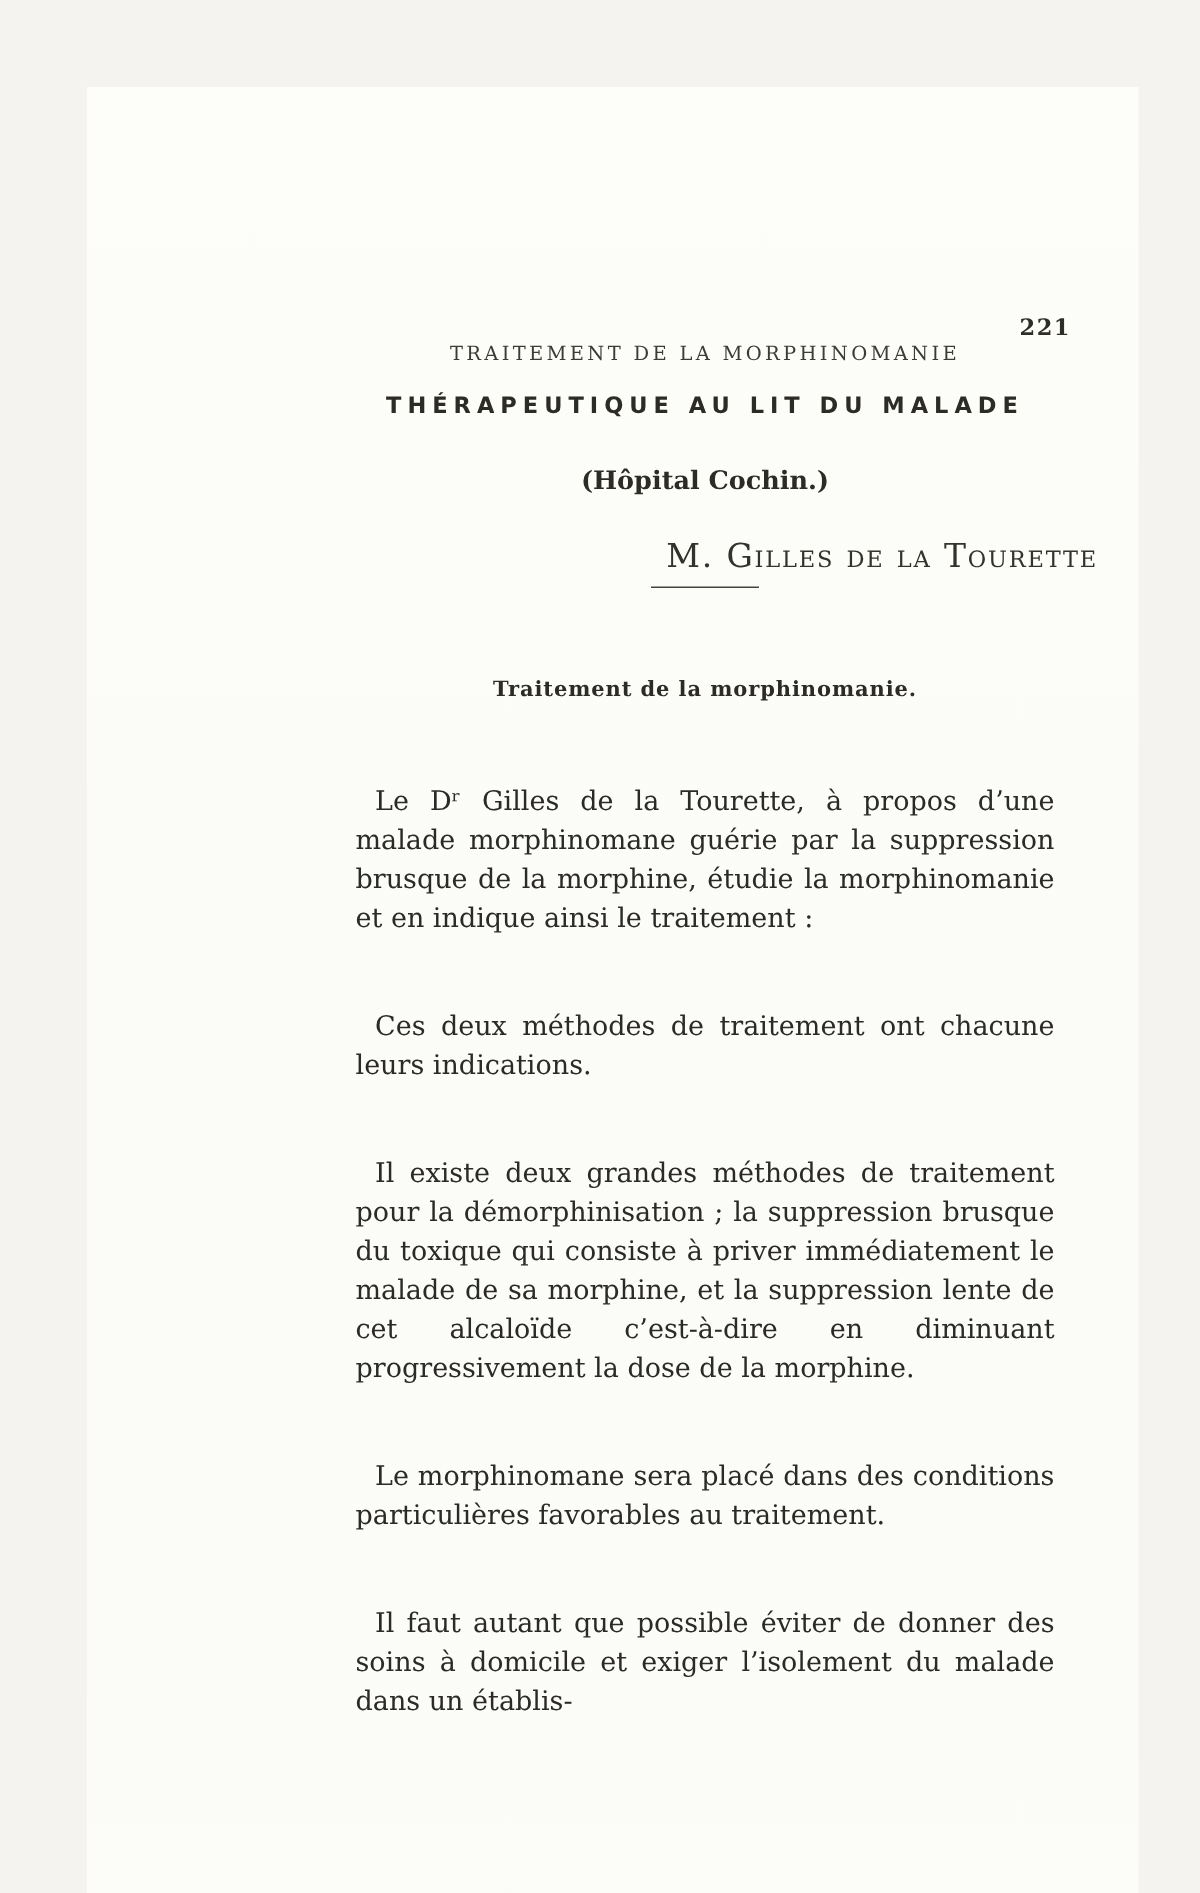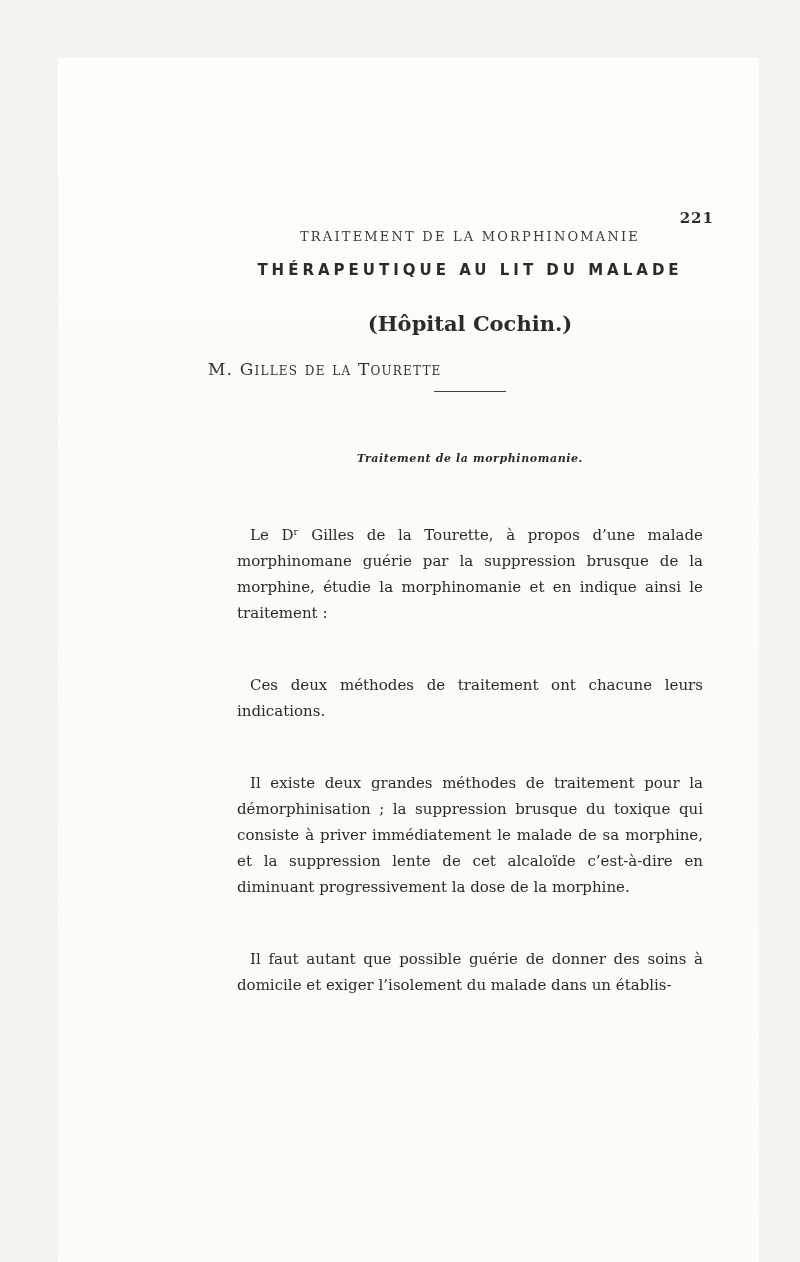--- a/index.html
+++ b/index.html
@@ -57,65 +57,64 @@
     letter-spacing: 4px;
     color: #2c2b26;
   }
 
   .doc-subtitle {
     position: absolute;
     top: 224px;
     left: 121px;
     width: 558px;
     text-align: center;
-    font-size: 21px;
+    font-size: 17px;
     font-weight: bold;
     color: #2c2b26;
   }
 
   .author-line {
     position: absolute;
     top: 272px;
     left: 121px;
     width: 558px;
-    text-align: left;
-    font-size: 17px;
+    text-align: right;
+    font-size: 22px;
     font-variant: small-caps;
     letter-spacing: 1.2px;
     color: #33322d;
   }
 
   .separator-rule {
     position: absolute;
     top: 321px;
     left: 364px;
     width: 72px;
     height: 0;
     border-top: 1.6px solid #45443e;
   }
 
   .section-heading {
     position: absolute;
     top: 365px;
     left: 121px;
     width: 558px;
     text-align: center;
-    font-size: 11px;
+    font-size: 14px;
     font-weight: bold;
     letter-spacing: 0.6px;
     color: #2c2b26;
-    font-style: italic;
   }
 
   .body-text {
     position: absolute;
     top: 406px;
     left: 121px;
     width: 558px;
-    font-size: 15px;
+    font-size: 18px;
     line-height: 26px;
     text-align: justify;
     color: #2b2a26;
   }
   .body-text p {
     text-indent: 13px;
   }
   .body-text p.spaced-before {
     margin-top: 22px;
   }
@@ -146,18 +145,19 @@
   <div class="body-text">
 
     <p>Le Dʳ Gilles de la Tourette, à propos d’une malade morphinomane guérie par la suppression brusque de la morphine, étudie la morphinomanie et en indique ainsi le traitement :</p>
 
     <p>Ces deux méthodes de traitement ont chacune leurs indications.</p>
 
     <p>Il existe deux grandes méthodes de traitement pour la démorphinisation ; la suppression brusque du toxique qui consiste à priver immédiatement le malade de sa morphine, et la suppression lente de cet alcaloïde c’est-à-dire en diminuant progressivement la dose de la morphine.</p>
 
 
 
+    <p>Le morphinomane sera placé dans des conditions particulières favorables au traitement.</p>
 
-    <p>Il faut autant que possible guérie de donner des soins à domicile et exiger l’isolement du malade dans un établis-</p>
+    <p>Il faut autant que possible éviter de donner des soins à domicile et exiger l’isolement du malade dans un établis-</p>
 
   </div>
 
 </div>
 
 </body></html>

